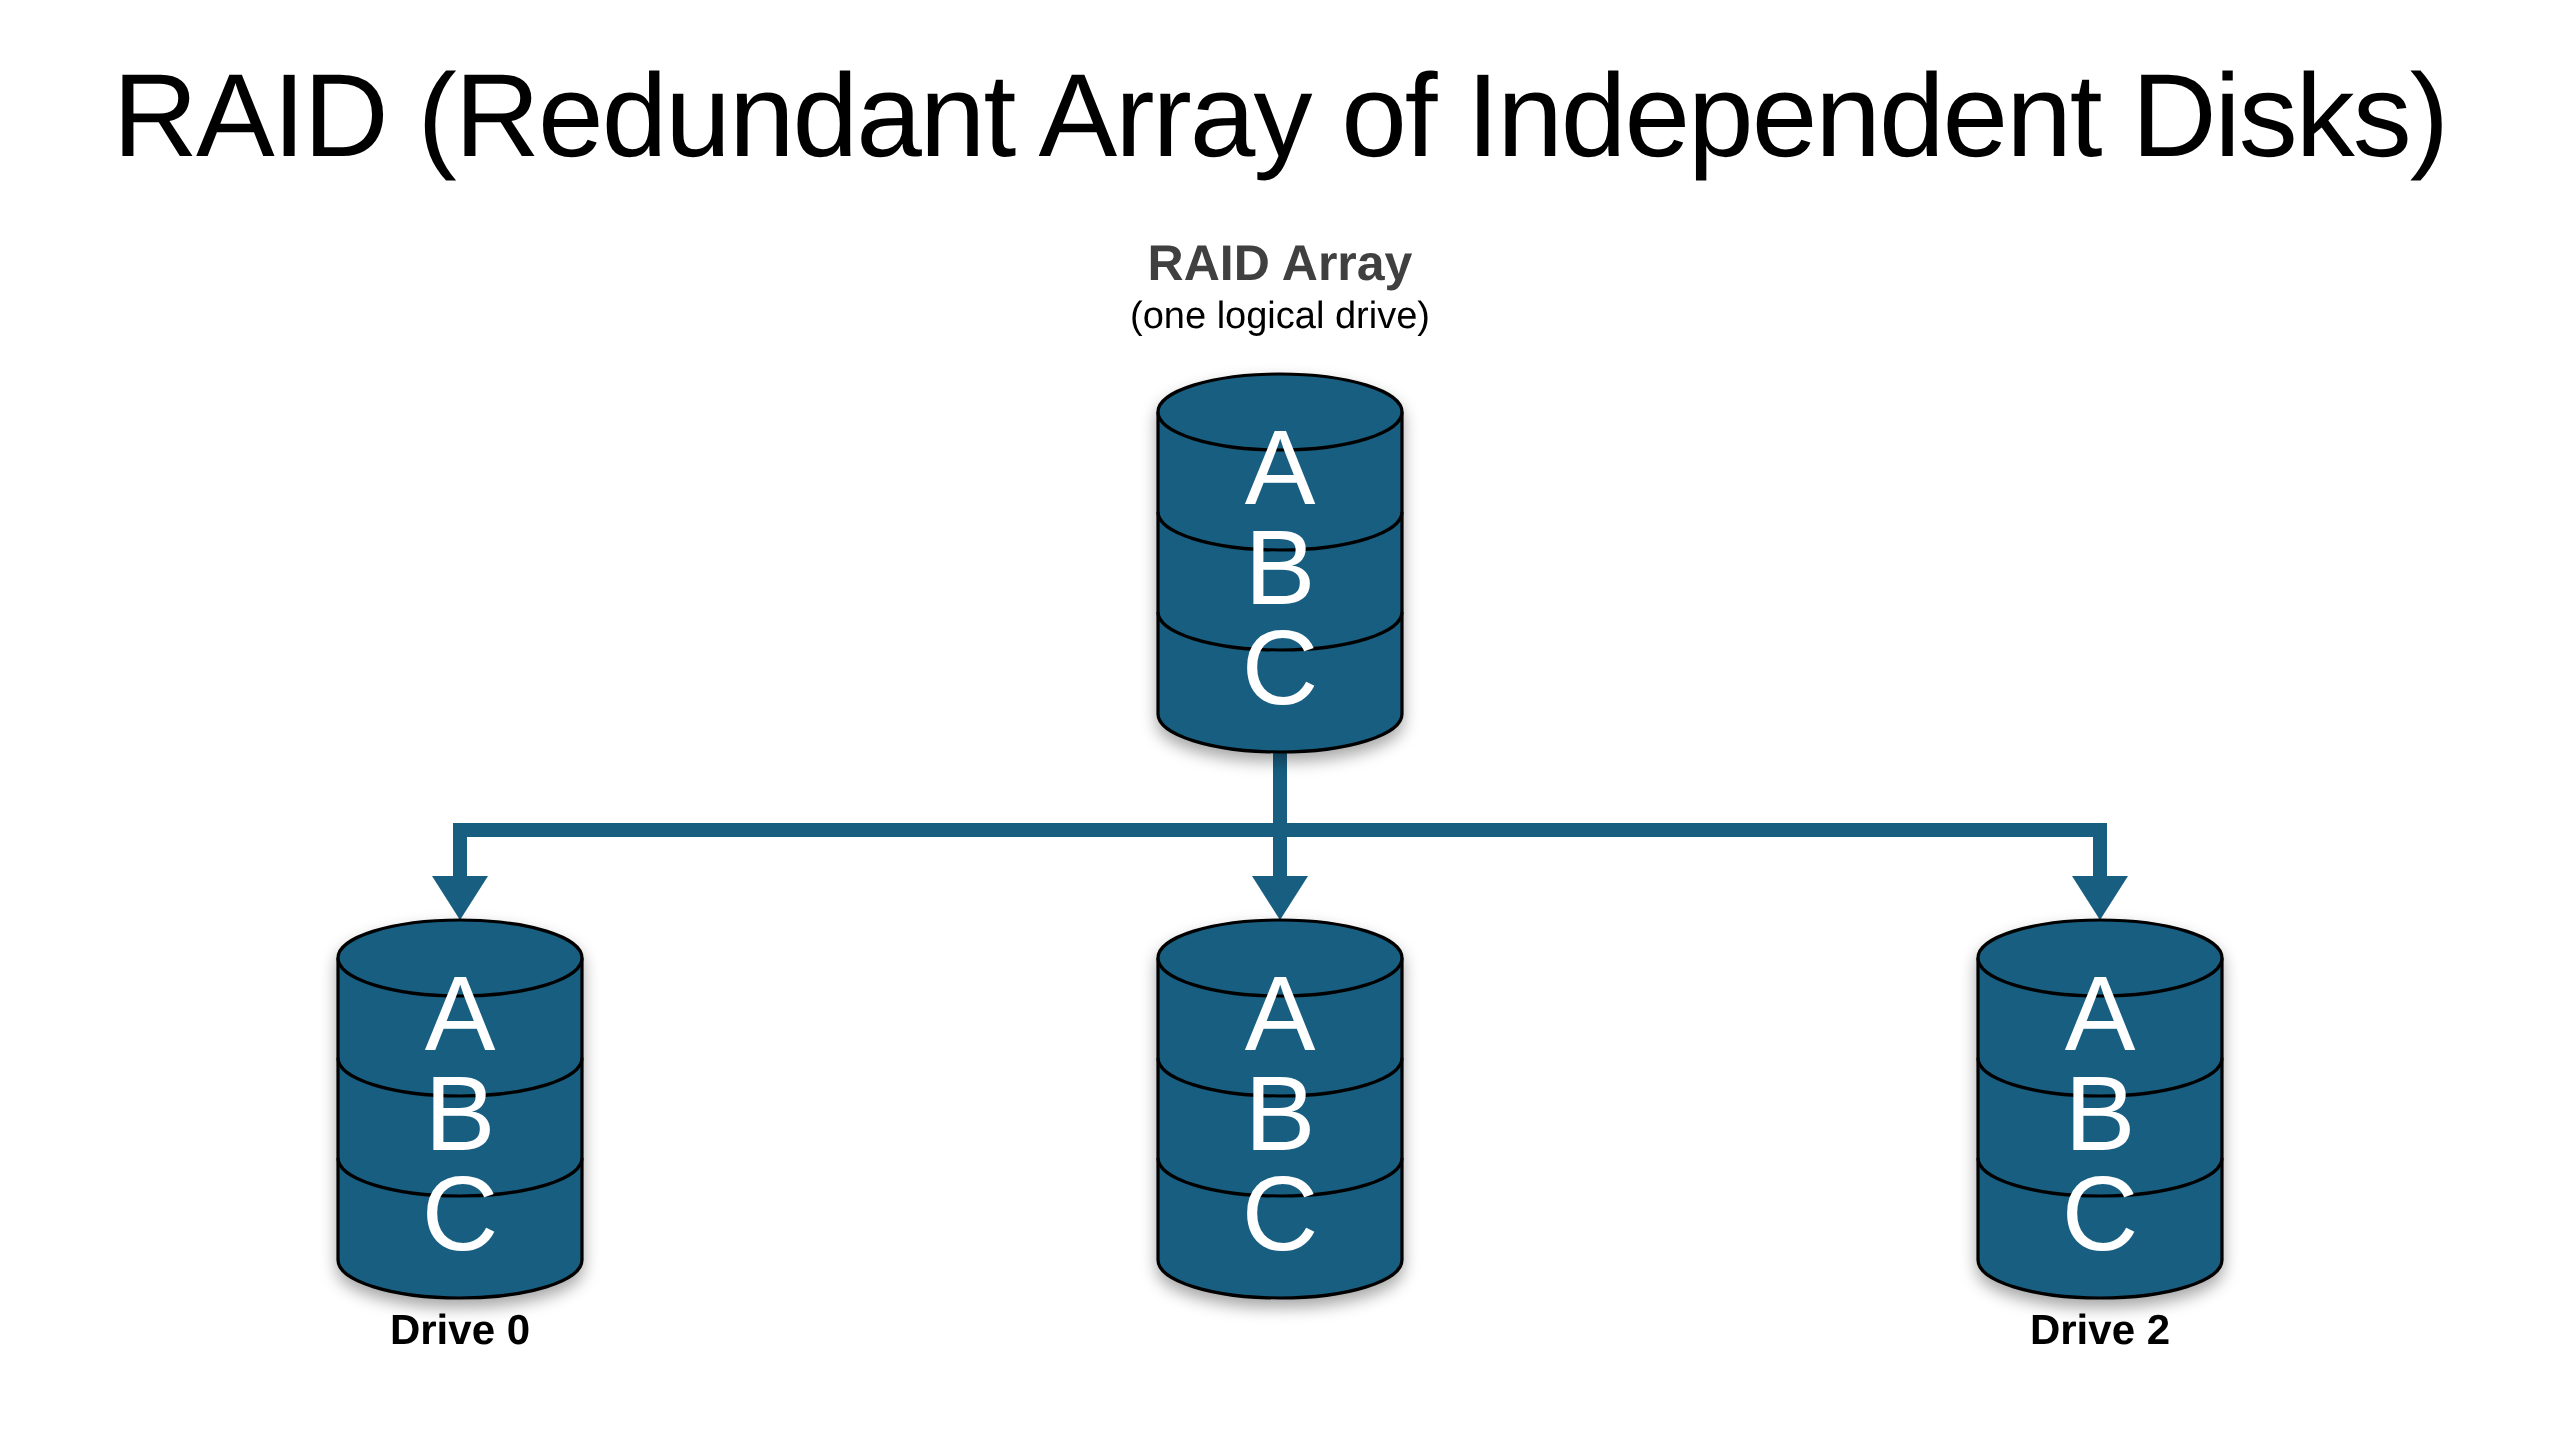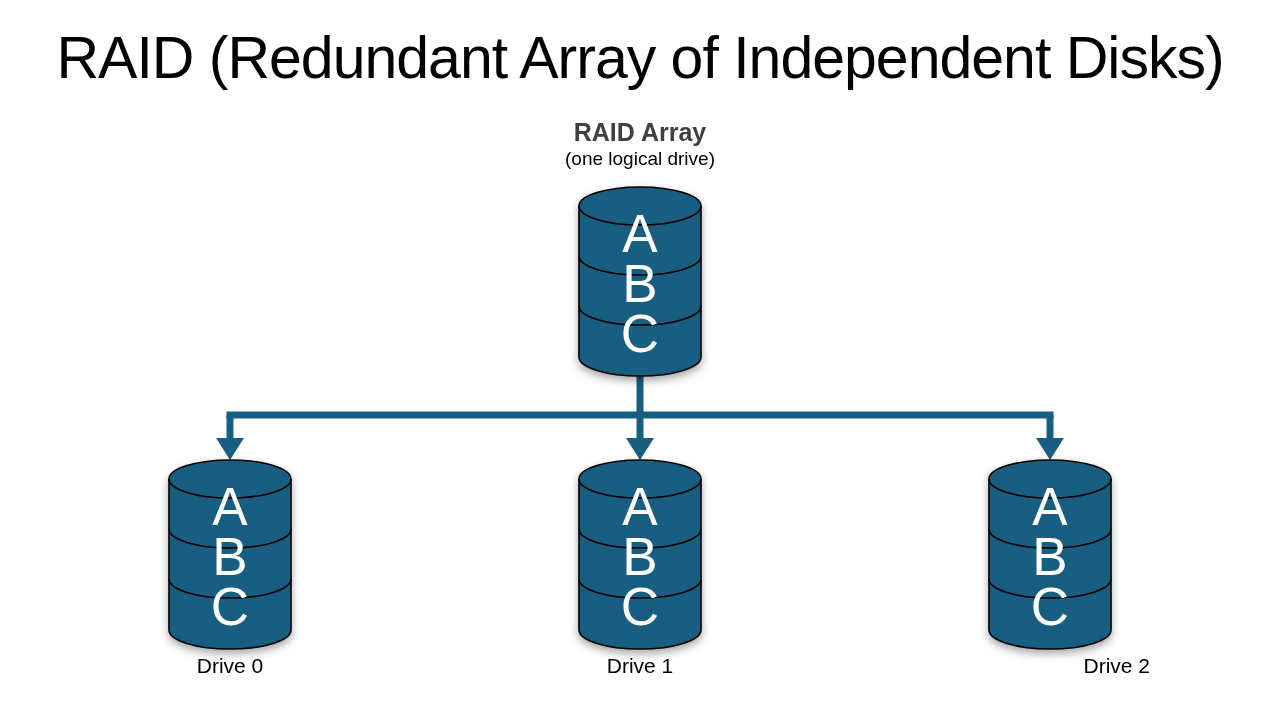--- a/index.html
+++ b/index.html
@@ -80,26 +80,26 @@
   .cyl-drive0 { left: 167px; top: 459px; }
   .cyl-drive1 { left: 577px; top: 459px; }
   .cyl-drive2 { left: 987px; top: 459px; }
 
   .drive-label {
     position: absolute;
     top: 654px;
     width: 200px;
     text-align: center;
     font-size: 21px;
-    font-weight: 400;
+    font-weight: 700;
     color: #000;
   }
   .drive-label-0 { left: 130px; }
   .drive-label-1 { left: 540px; }
-  .drive-label-2 { left: 950px; text-align: right; }
+  .drive-label-2 { left: 950px; }
 </style>
 </head>
 <body>
 
 <div class="stage">
 
   <div class="page-title">RAID (Redundant Array of Independent Disks)</div>
 
   <div class="array-label">RAID Array</div>
   <div class="array-sublabel">(one logical drive)</div>
@@ -149,16 +149,15 @@
     <path class="cyl-shape" d="M2,20 L2,171 A61,19 0 0 0 124,171 L124,20"></path>
     <ellipse class="cyl-shape" cx="63" cy="20" rx="61" ry="19"></ellipse>
     <path class="cyl-sep" d="M2,70 A61,19 0 0 0 124,70"></path>
     <path class="cyl-sep" d="M2,120 A61,19 0 0 0 124,120"></path>
     <text class="cyl-text" x="63" y="66">A</text>
     <text class="cyl-text" x="63" y="116">B</text>
     <text class="cyl-text" x="63" y="166">C</text>
   </svg>
 
   <div class="drive-label drive-label-0">Drive 0</div>
-  <div class="drive-label drive-label-1">Drive 1</div>
   <div class="drive-label drive-label-2">Drive 2</div>
 
 </div>
 
 </body></html>

